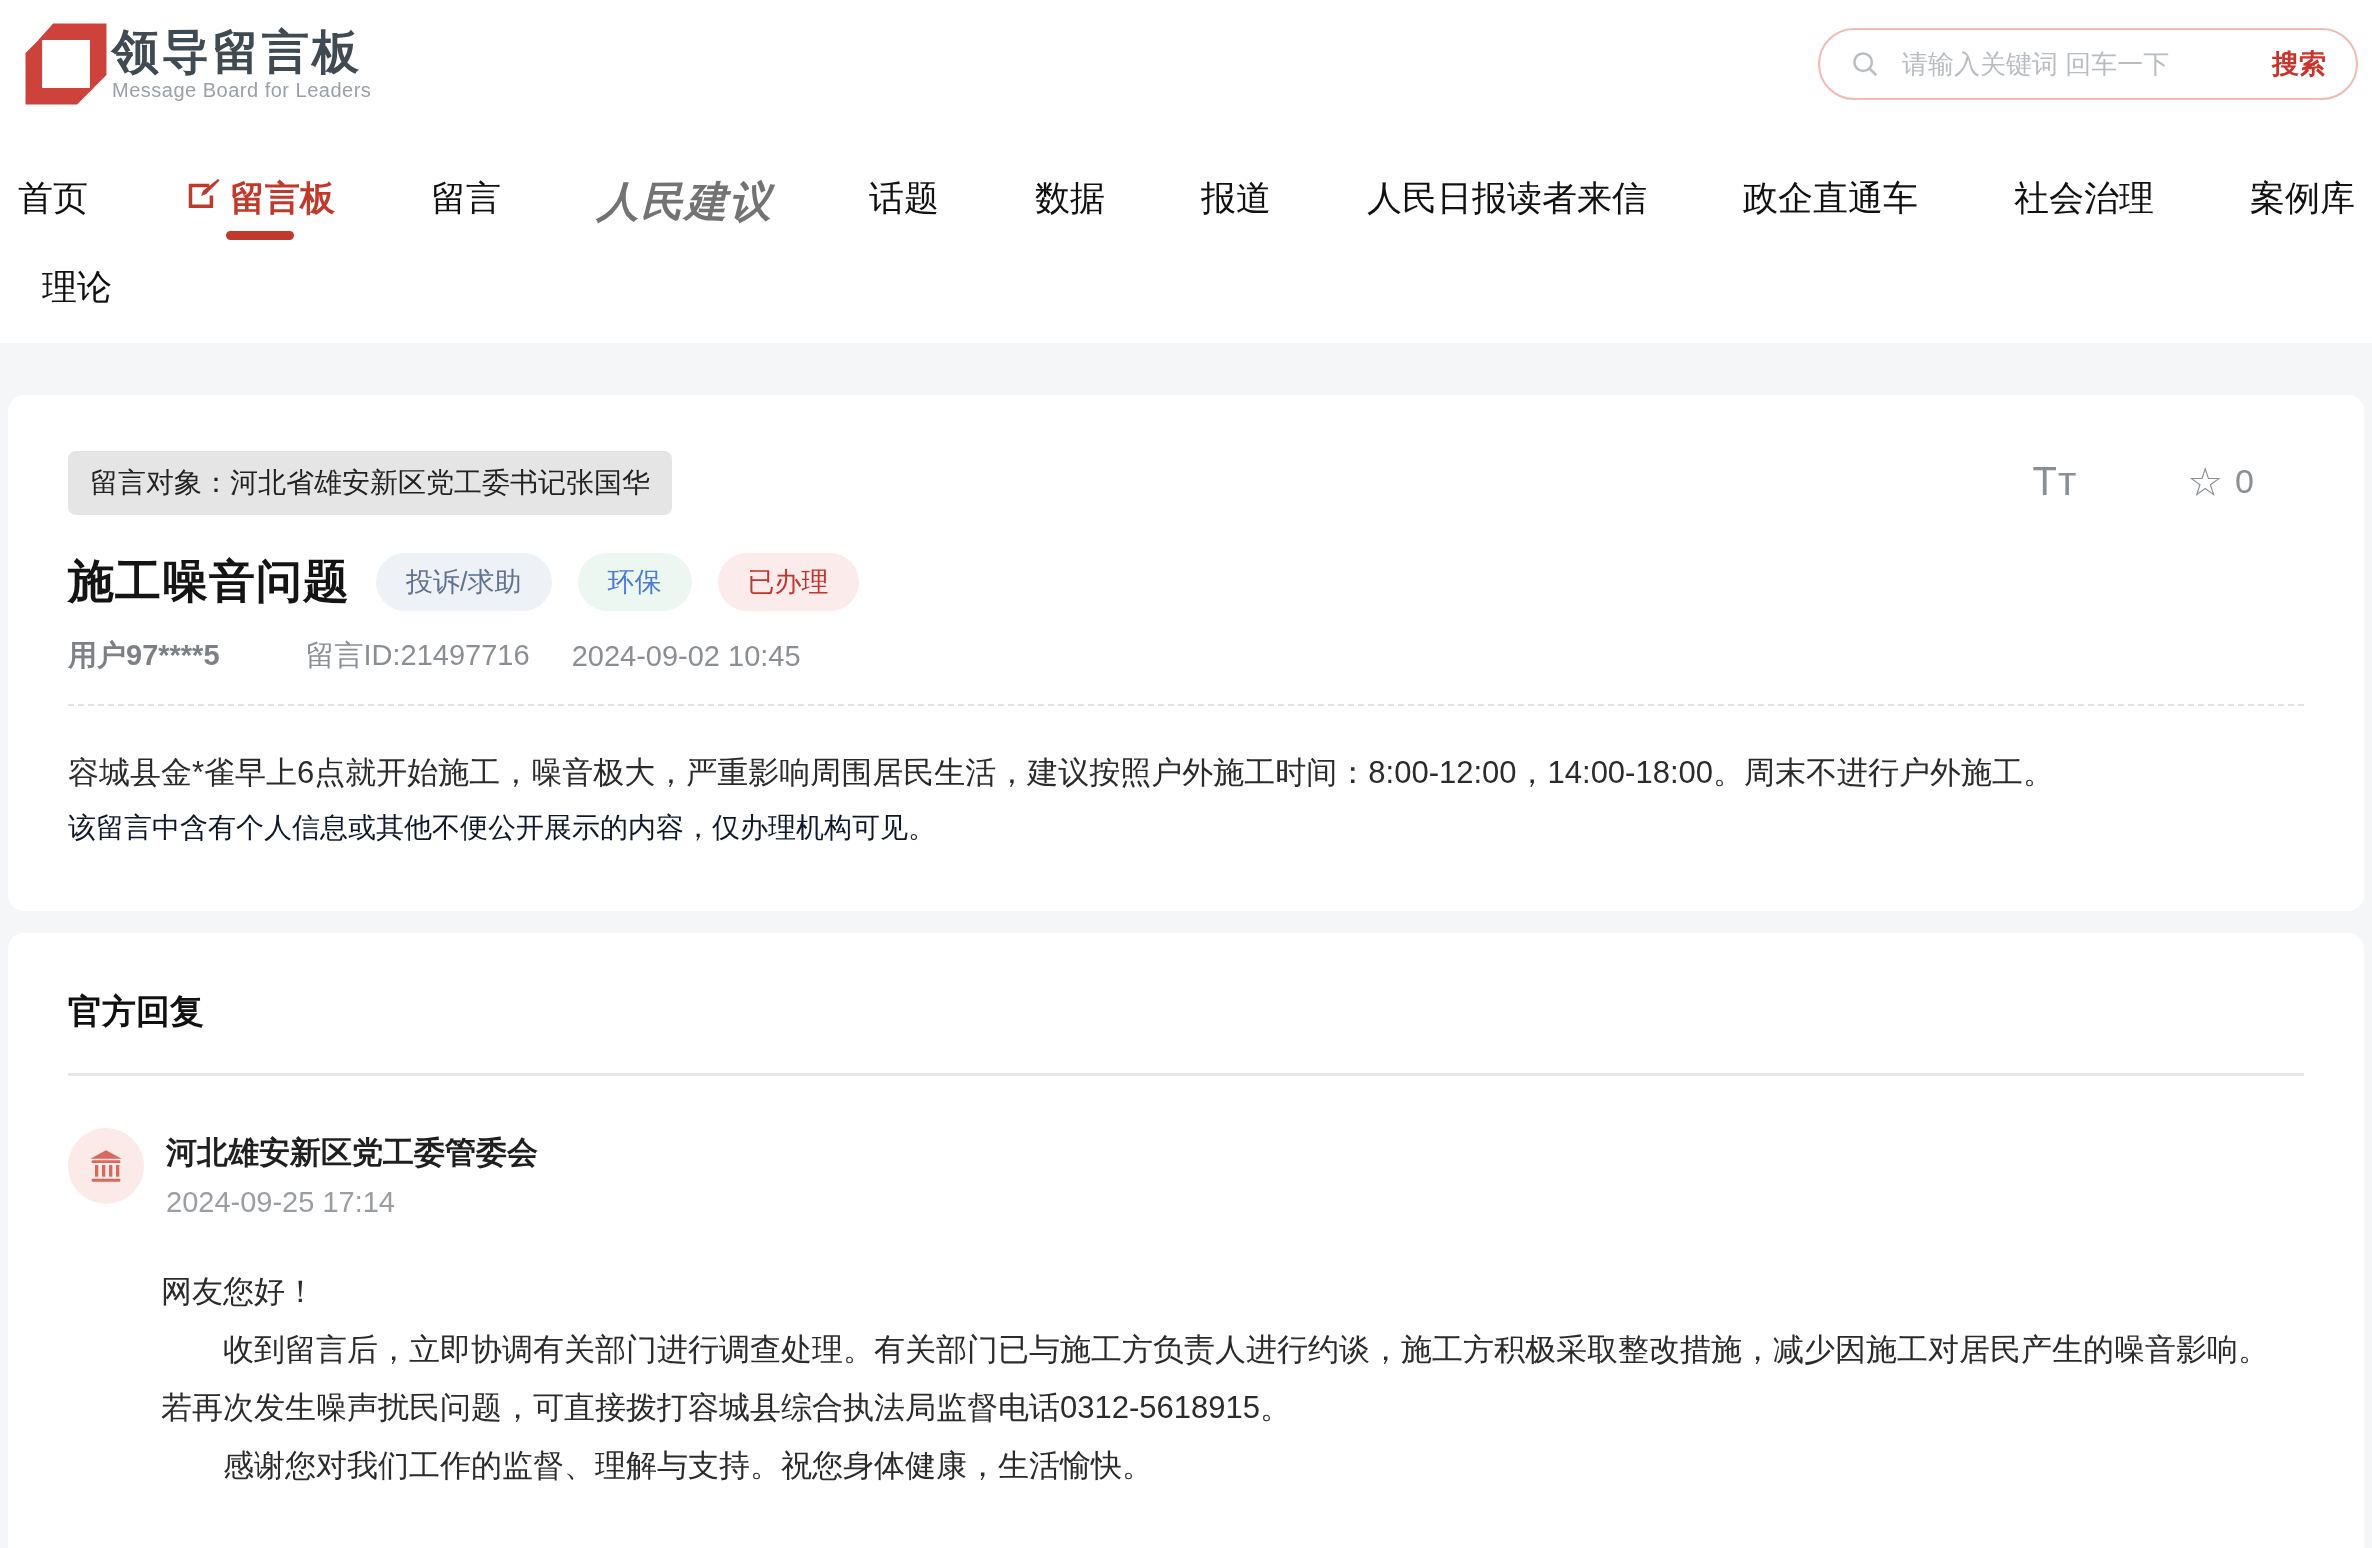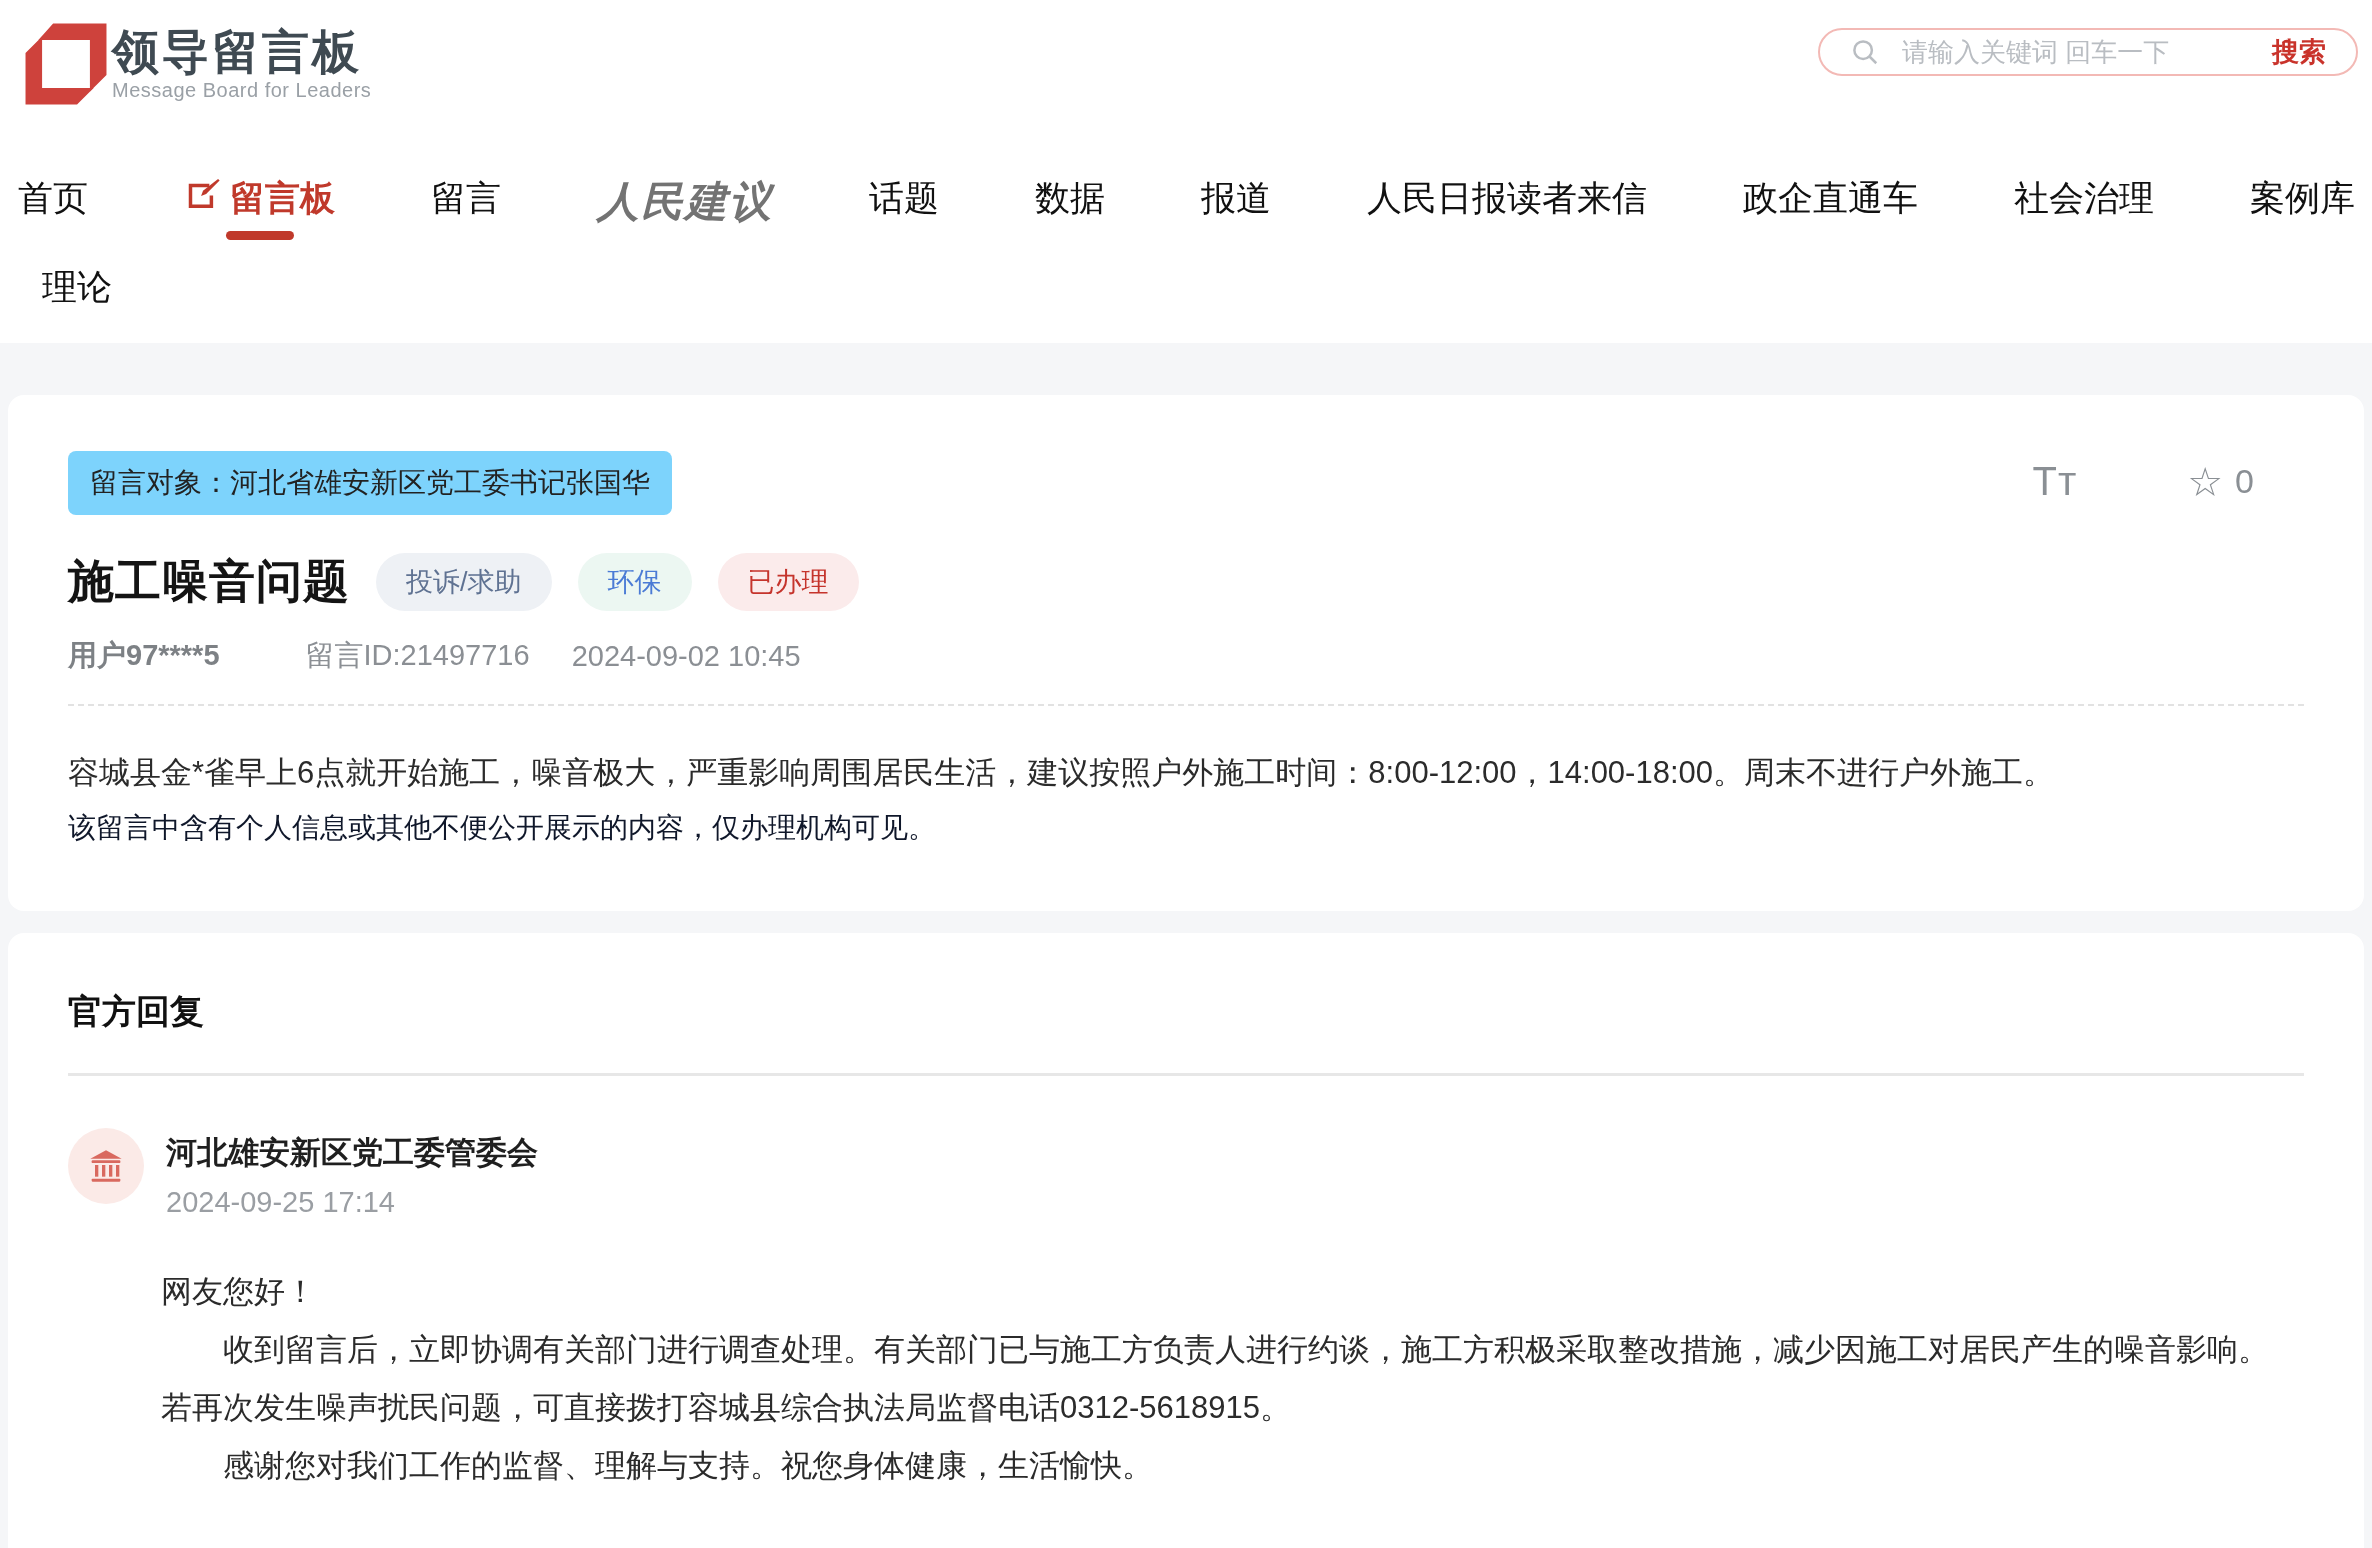--- a/index.html
+++ b/index.html
@@ -9,21 +9,21 @@
     background:#ffffff; color:#222; overflow:hidden;
   }
 
   
   .topbar { display:flex; align-items:flex-start; justify-content:space-between; padding:18px 14px 0 20px; height:158px; background:#fff; }
   .logo { display:flex; align-items:center; gap:0; }
   .logo-mark { width:92px; height:92px; }
   .logo-text .cn { font-size:47px; font-weight:bold; color:#3f4a52; letter-spacing:3px; line-height:1.1; }
   .logo-text .en { font-size:20px; color:#9aa0a6; margin-top:2px; letter-spacing:0.5px; }
 
-  .search-pill { margin-top:10px; width:540px; height:48px; border:2px solid #f3b9b5; border-radius:40px; display:flex; align-items:center; padding:0 30px; background:#fff; }
+  .search-pill { margin-top:10px; width:540px; height:72px; border:2px solid #f3b9b5; border-radius:40px; display:flex; align-items:center; padding:0 30px; background:#fff; }
   .search-pill .mag { width:30px; height:30px; flex:0 0 auto; }
   .search-pill input { flex:1; border:none; outline:none; font-size:26px; color:#333; margin-left:22px; font-family:inherit; background:transparent; }
   .search-pill input::placeholder { color:#b9bdc2; }
   .search-btn { font-size:27px; color:#c9332b; font-weight:bold; cursor:pointer; white-space:nowrap; }
 
   
   .nav { background:#fff; padding:6px 0 14px 18px; }
   .nav-row { display:flex; align-items:center; }
   .nav-row.second { margin-top:14px; padding-left:24px; }
   .nav-item { font-size:35px; color:#111; margin-right:96px; position:relative; padding:10px 0 18px 0; cursor:pointer; white-space:nowrap; }
@@ -32,21 +32,21 @@
   .nav-item.brand { color:#737373; font-weight:bold; font-style:italic; font-size:42px; letter-spacing:2px; padding-bottom:10px; }
   .board-icon { width:38px; height:38px; }
 
   
   .main { background:#f5f6f8; height:1233px; padding-top:52px; }
   .card { background:#fff; border-radius:16px; margin:0 8px; padding:56px 60px 64px 60px; }
   .card.reply-card { margin-top:22px; min-height:642px; padding-bottom:40px; }
 
   
   .target-row { display:flex; align-items:flex-start; justify-content:space-between; }
-  .target-box { background:#7dd3fc; border-radius:8px; padding:13px 22px; font-size:28px; color:#222; }
+  .target-box { background:#e5e5e5; border-radius:8px; padding:13px 22px; font-size:28px; color:#222; }
   .card-tools { display:flex; align-items:center; margin-top:8px; margin-right:50px; }
   .tt-icon { font-size:40px; color:#8a8f94; letter-spacing:1px; cursor:pointer; }
   .fav { display:flex; align-items:center; gap:12px; margin-left:110px; cursor:pointer; }
   .star { font-size:40px; color:#8a8f94; line-height:1; }
   .fav-count { font-size:34px; color:#8a8f94; }
 
   .title-row { display:flex; align-items:center; margin-top:36px; }
   .msg-title { font-size:46px; font-weight:bold; color:#141414; letter-spacing:1px; }
   .pill { font-size:27px; border-radius:999px; padding:11px 30px; margin-left:26px; white-space:nowrap; }
   .pill:first-of-type { margin-left:44px; }

